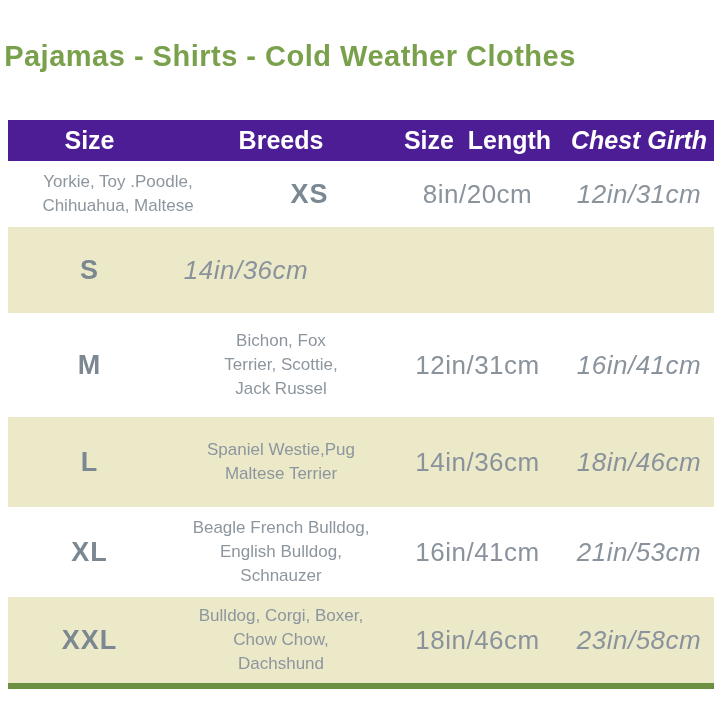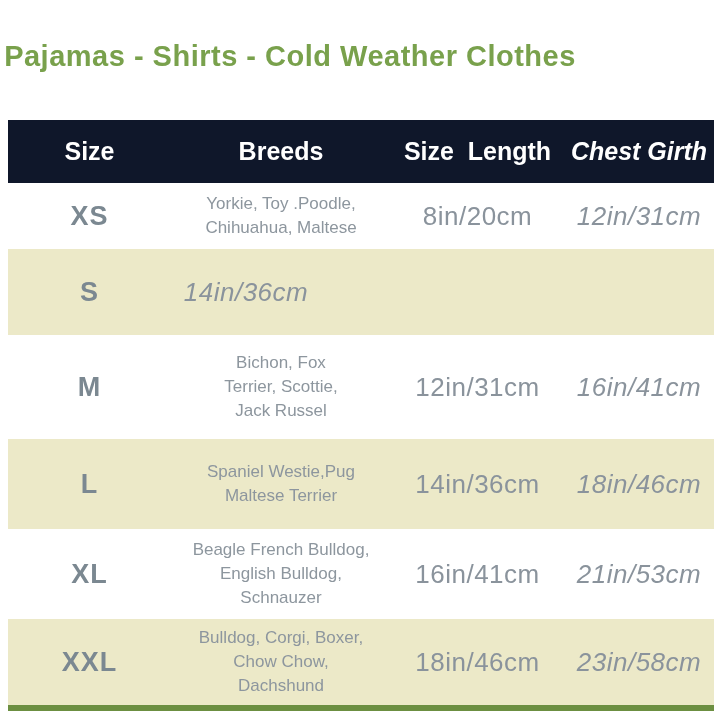--- a/index.html
+++ b/index.html
@@ -29,22 +29,22 @@
   .size-table {
     position: absolute;
     left: 8px;
     top: 120px;
     width: 706px;
   }
 
   .thead {
     display: flex;
     align-items: center;
-    height: 63px;
-    background: #0f172a;
+    height: 41px;
+    background: #4c1d95;
     color: #ffffff;
     font-size: 25px;
     font-weight: 700;
   }
   .thead .cell { white-space: pre; }
 
   .cell {
     text-align: center;
     display: flex;
     align-items: center;
@@ -104,23 +104,23 @@
     <div class="thead">
       <div class="cell col-size">Size</div>
       <div class="cell col-breeds">Breeds</div>
       <div class="cell col-back">Size  Length</div>
       <div class="cell col-chest">Chest Girth</div>
     </div>
 
     <div class="tbody">
 
       <div class="trow">
-        <div class="cell col-size size-label">XS</div>
         <div class="cell col-breeds breeds">Yorkie, Toy .Poodle,
 Chihuahua, Maltese</div>
+        <div class="cell col-size size-label">XS</div>
         <div class="cell col-back value">8in/20cm</div>
         <div class="cell col-chest value">12in/31cm</div>
       </div>
 
       <div class="trow">
         <div class="cell col-size size-label">S</div>
         <div class="cell col-chest value">14in/36cm</div>
       </div>
 
       <div class="trow">

